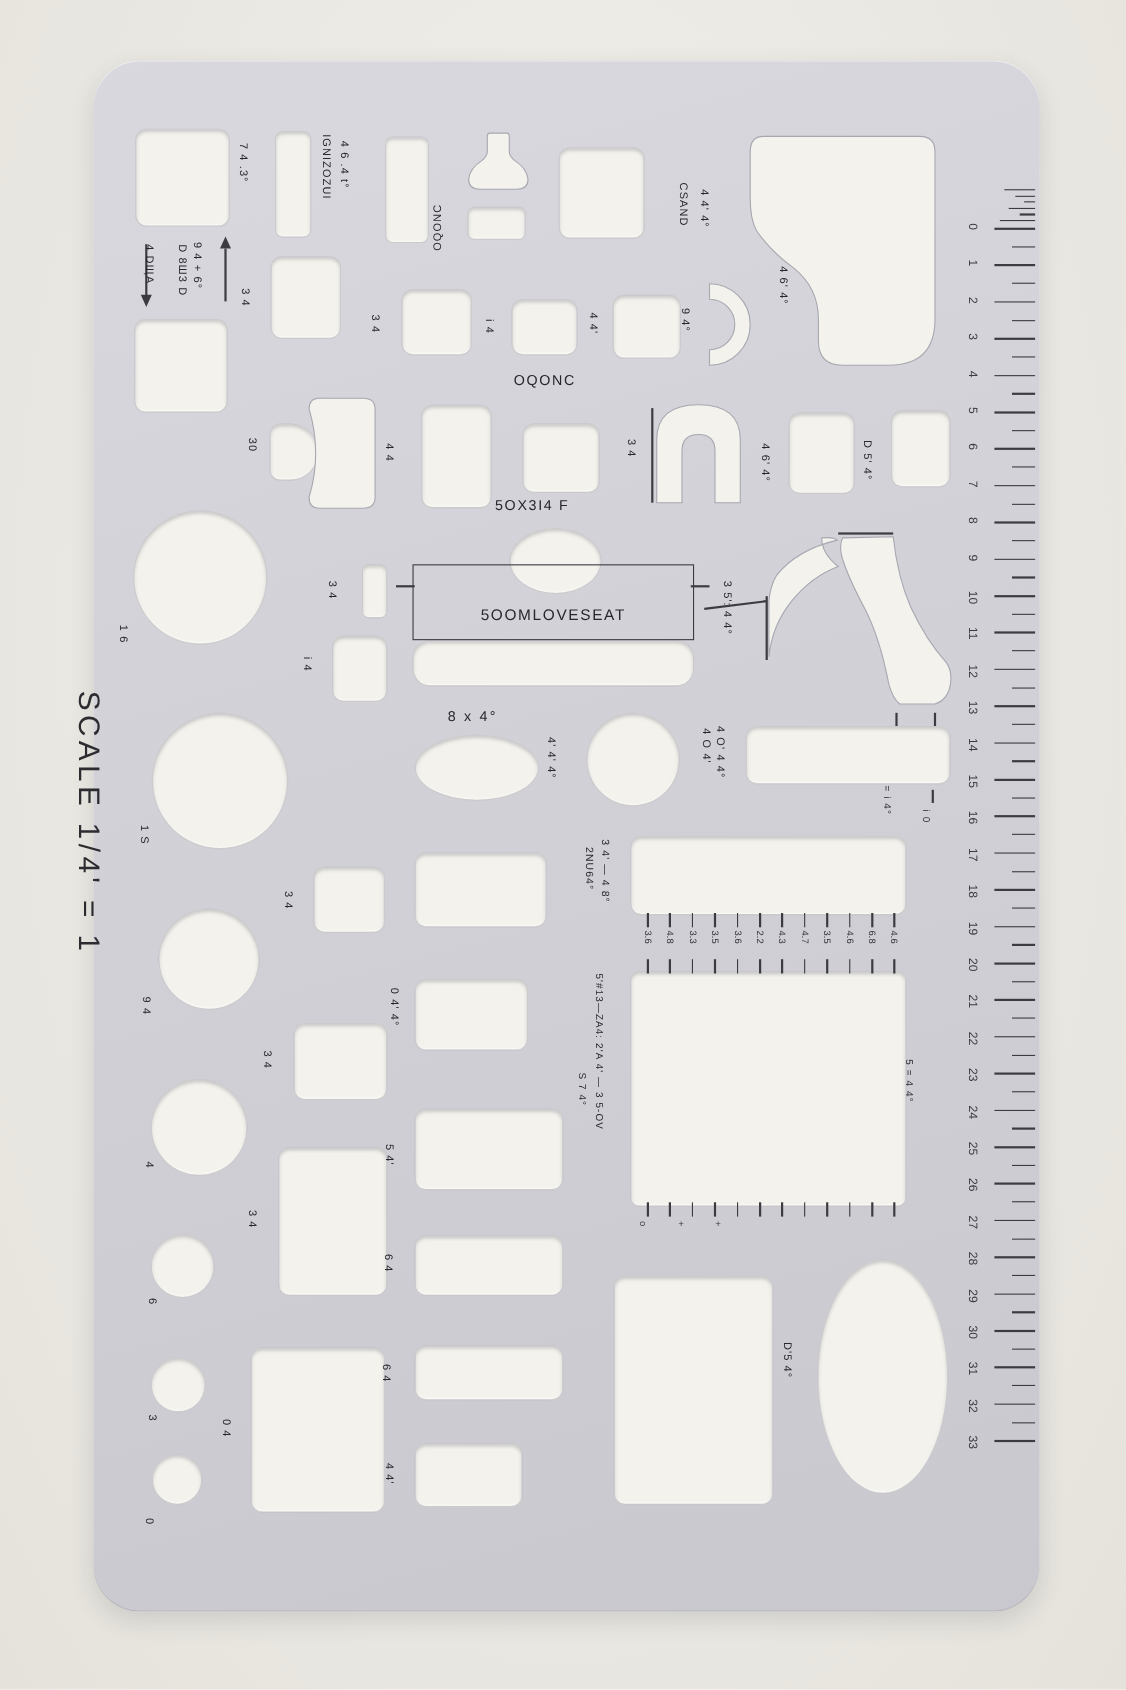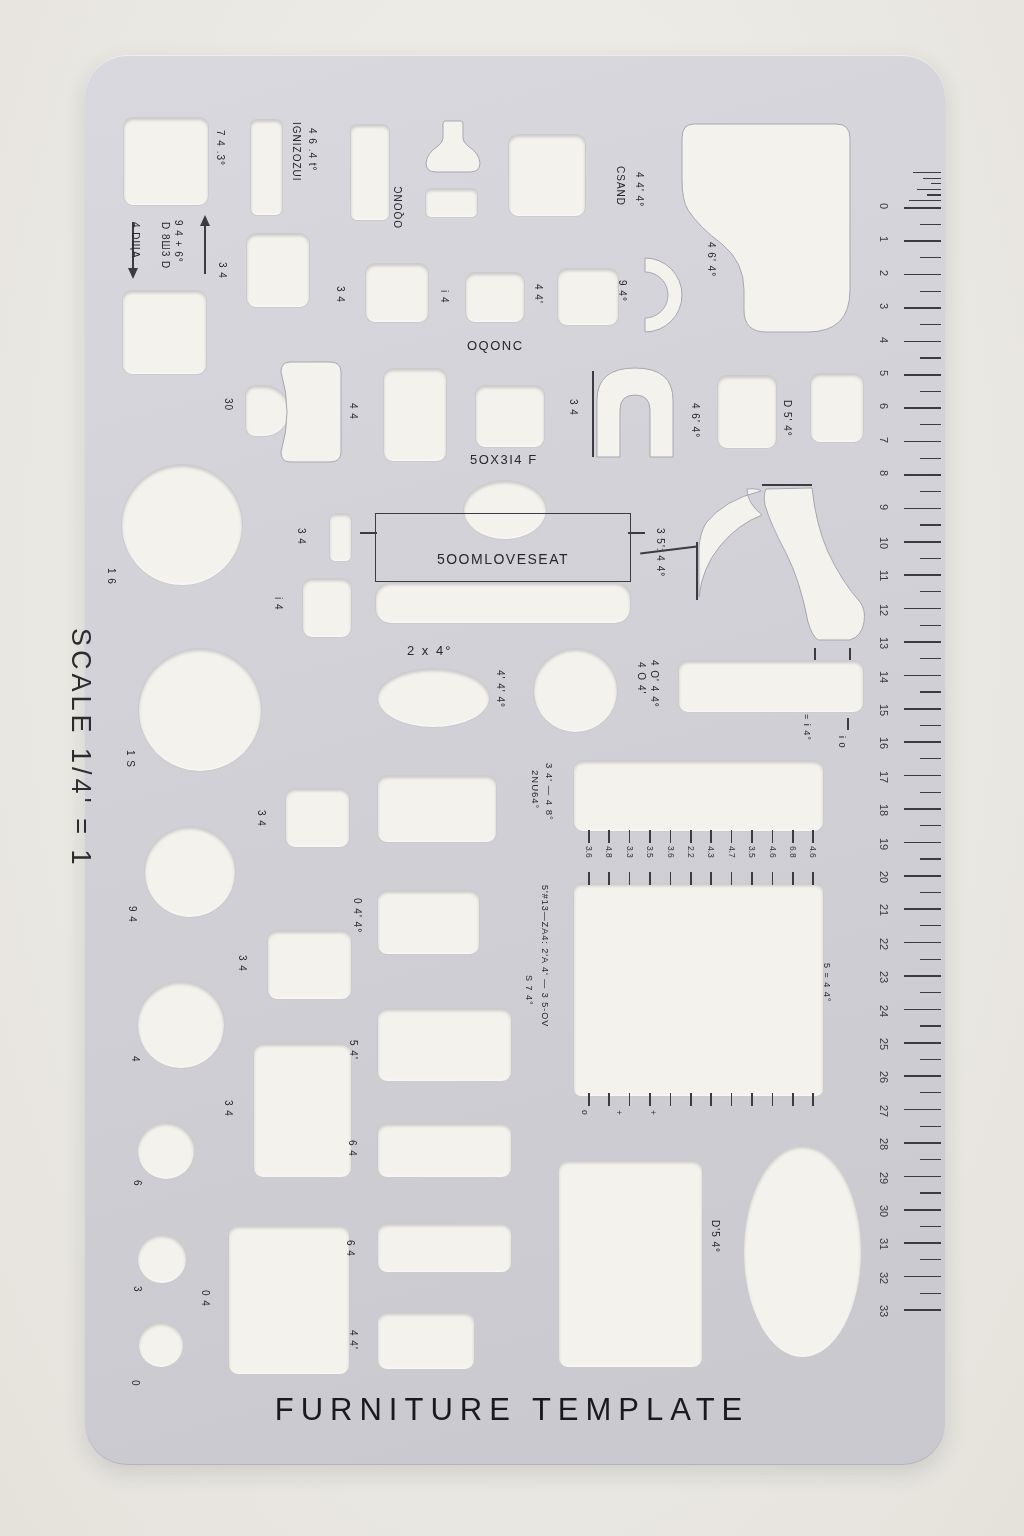--- a/index.html
+++ b/index.html
@@ -174,25 +174,24 @@
   <span class="vl" style="left:358px;top:1140px;">6 4</span>
   <span class="vl" style="left:143px;top:1180px;">6</span>
   <span class="vl" style="left:356px;top:1240px;">6 4</span>
   <span class="vl" style="left:721px;top:1220px;">D'5 4°</span>
   <span class="vl" style="left:211px;top:1290px;">0 4</span>
   <span class="vl" style="left:143px;top:1286px;">3</span>
   <span class="vl" style="left:359px;top:1330px;">4 4'</span>
   <span class="vl" style="left:141px;top:1380px;">0</span>
 
   <span class="hl" style="left:467px;top:338px;font-size:13px;">OQONC</span>
-  <span class="hl" style="left:470px;top:452px;font-size:13px;">5OX3I4 F</span>
+  <span class="hl" style="left:450px;top:452px;font-size:13px;">5OX3I4 F</span>
   <span class="hl" style="left:503px;top:551px;transform:translateX(-50%);font-size:14px;">5OOMLOVESEAT</span>
-  <span class="hl" style="left:407px;top:643px;font-size:13px;letter-spacing:2px;">2 x 4°</span>
-
-  <div class="title">FURNITURE TEMPLATE</div>
+  <span class="hl" style="left:407px;top:643px;font-size:13px;letter-spacing:2px;">8 x 4°</span>
+
 
   <div id="ruler">
       <div class="ink" style="left:913px;top:172px;width:28px;height:1.3px;"></div>
       <div class="ink" style="left:923px;top:177.6px;width:18px;height:1.3px;"></div>
       <div class="ink" style="left:931px;top:183.2px;width:10px;height:1.3px;"></div>
       <div class="ink" style="left:917px;top:188.8px;width:24px;height:1.3px;"></div>
       <div class="ink" style="left:927px;top:194.4px;width:14px;height:1.3px;"></div>
       <div class="ink" style="left:909px;top:200px;width:32px;height:1.3px;"></div>
       <div class="ink" style="left:904px;top:207px;width:37px;height:1.6px;"></div>
       <span class="ruler-num" style="left:890px;top:203px;">0</span>

